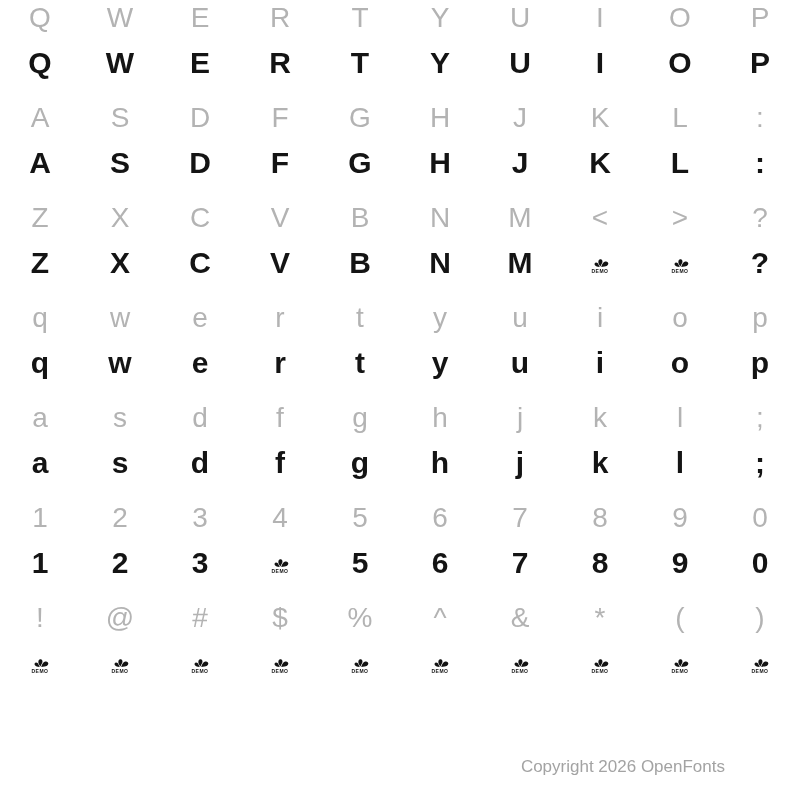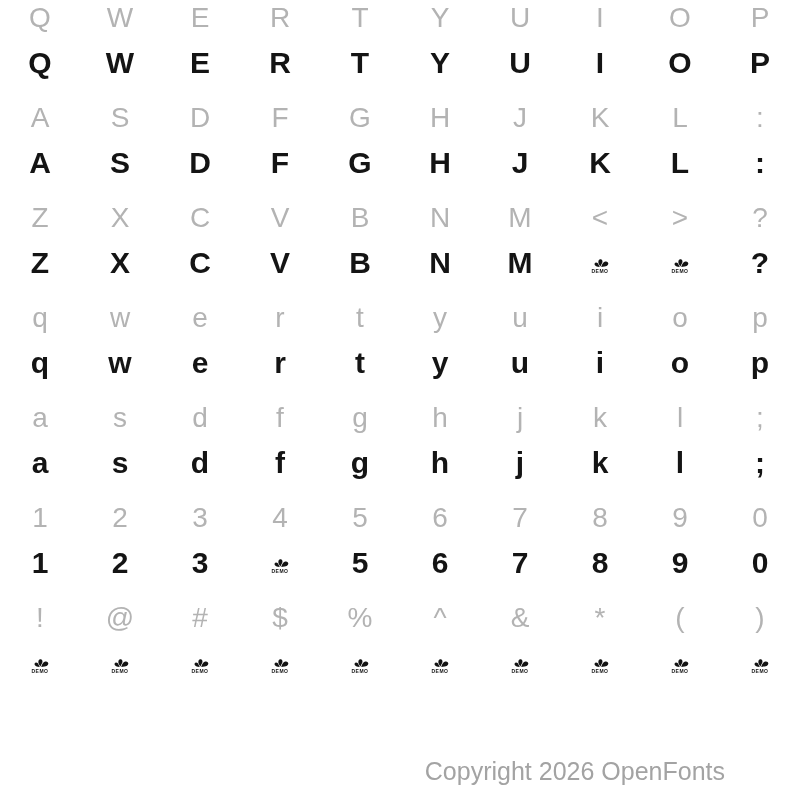--- a/index.html
+++ b/index.html
@@ -53,21 +53,21 @@
     font-weight: 700;
     letter-spacing: 0.5px;
     line-height: 5px;
     text-align: center;
     color: inherit;
   }
   .copyright {
     position: absolute;
     top: 757px;
     right: 75px;
-    font-size: 25px;
+    font-size: 17px;
     font-weight: 400;
     color: var(--copyright, #a3a3a3);
     white-space: nowrap;
   }
 </style>
 </head>
 <body>
 
 <div class="grid">
     <div class="row gray">

